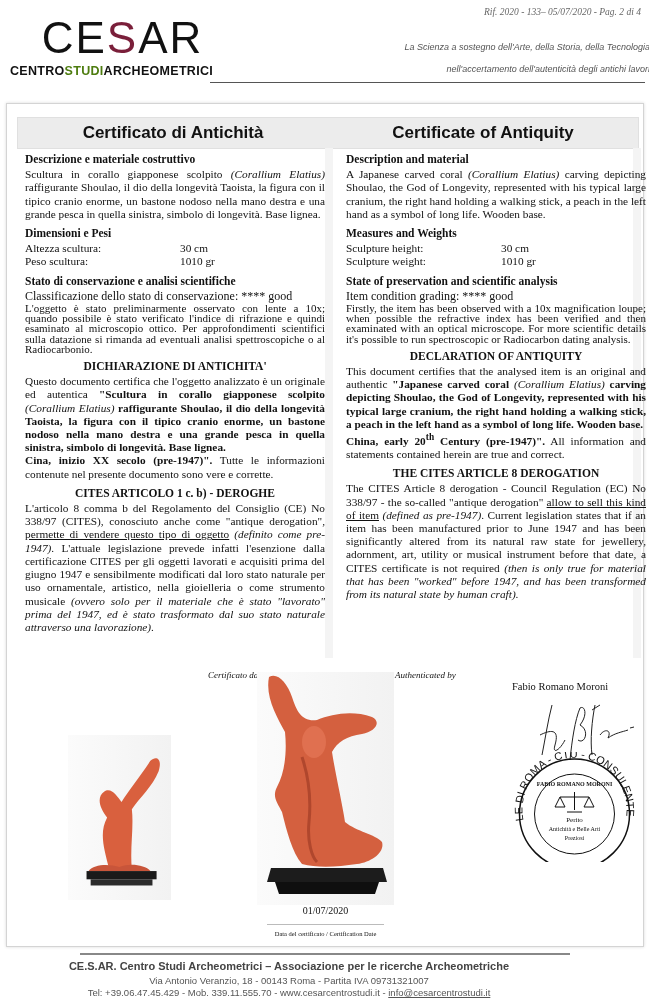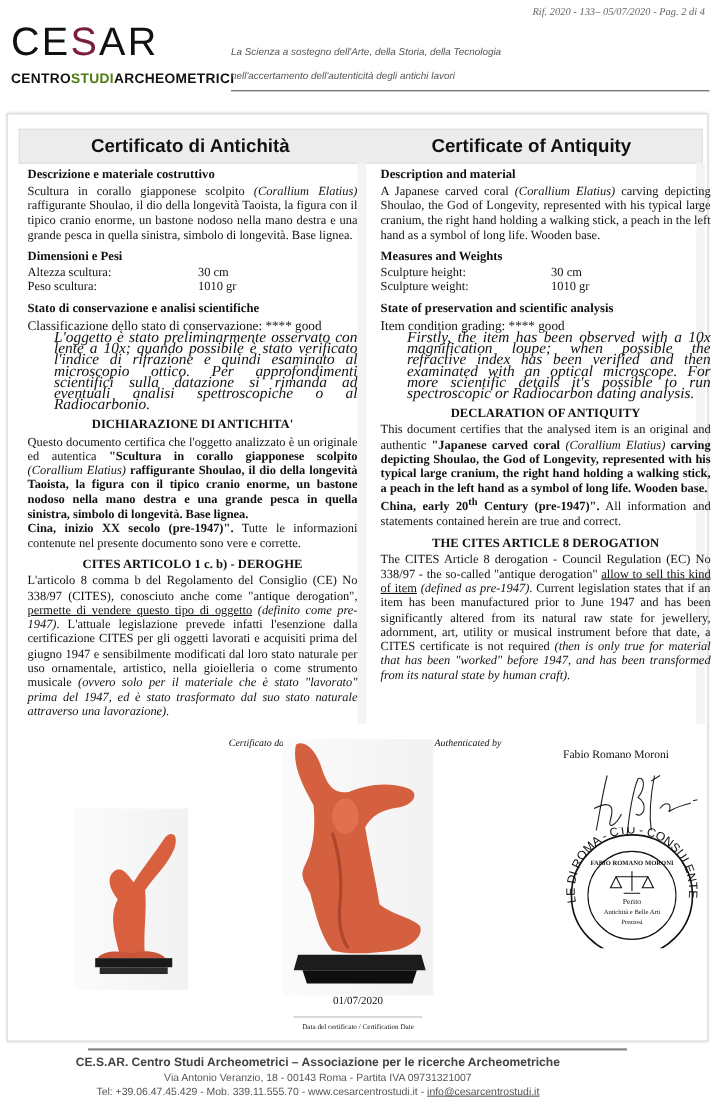--- a/index.html
+++ b/index.html
@@ -1,47 +1,47 @@
 <!DOCTYPE html>
 <html><head>
 <meta charset="utf-8">
 <style>
   html, body { margin:0; padding:0; background:#ffffff; }
   body { width:649px; height:1000px; position:relative; overflow:hidden; font-family:"Liberation Serif", serif; color:#111; }
 
   .ref { position:absolute; right:8px; top:7px; font-size:9.5px; font-style:italic; color:#666; font-family:"Liberation Serif", serif; }
 
   .logo { position:absolute; left:10px; top:16px; width:225px; }
-  .logo-main { font-family:"Liberation Sans", sans-serif; font-size:36px; line-height:44px; letter-spacing:2px; color:#111; font-weight:400; }
+  .logo-main { font-family:"Liberation Sans", sans-serif; font-size:44px; line-height:44px; letter-spacing:2px; color:#111; font-weight:400;text-align:center; }
   .logo-main .accent { color:#7a1f3a; }
   .logo-sub { font-family:"Liberation Sans", sans-serif; font-size:12.5px; font-weight:700; letter-spacing:0.3px; margin-top:4px; color:#111; }
   .logo-sub .accent { color:#4d7c0f; }
 
-  .tagline { position:absolute; left:210px; width:440px; text-align:left; font-family:"Liberation Sans", sans-serif; font-style:italic; font-size:9px; color:#555; }
+  .tagline { position:absolute; left:210px; width:440px; text-align:right; font-family:"Liberation Sans", sans-serif; font-style:italic; font-size:9px; color:#555; }
   .tagline.l1 { top:42px; }
   .tagline.l2 { top:64px; }
   .header-rule { position:absolute; left:210px; top:82px; width:435px; height:1px; background:#555; }
 
   .frame { position:absolute; left:6px; top:103px; width:636px; height:842px; border:1px solid #d4d4d4; box-shadow:0 0 3px rgba(0,0,0,0.15); background:#fff; }
   .title-bar { position:absolute; left:17px; top:117px; width:620px; height:30px; background:#ececec; border:1px solid #e0e0e0; display:flex; }
   .title-cell { flex:1; text-align:center; font-family:"Liberation Sans", sans-serif; font-weight:700; font-size:17px; line-height:30px; color:#111; }
 
   .col { position:absolute; top:153px; width:300px; font-size:11.3px; line-height:13.2px; }
   .col.left { left:25px; }
   .col.right { left:346px; }
   .col-divider { position:absolute; left:325px; top:148px; width:8px; height:510px; background:#f4f4f4; }
   .right-shade { position:absolute; left:633px; top:148px; width:8px; height:510px; background:#f4f4f4; }
 
   .h { font-weight:700; font-size:11.5px; margin:0 0 2px 0; }
   .p { text-align:justify; margin:0; }
   .sec { margin-bottom:6px; }
   .kv { display:flex; }
   .kv .k { width:155px; }
   .grade { font-size:12px; }
-  .note { font-style:italic; font-size:14px; line-height:10.2px; text-align:justify;margin-left:24px; }
+  .note { font-size:11px; line-height:10.2px; text-align:justify; }
   .center-h { text-align:center; font-weight:700; font-size:11.5px; margin:4px 0 2px 0; }
   .b { font-weight:700; }
   .i { font-style:italic; }
   .u { text-decoration:underline; }
 
   .cert-by { position:absolute; left:208px; top:670px; font-size:9px; font-style:italic; }
   .auth-by { position:absolute; left:395px; top:670px; font-size:9px; font-style:italic; }
 
   .photo { position:absolute; background:linear-gradient(90deg,#fbfbfb,#f2f2f2); }
   .photo.small { left:68px; top:735px; width:103px; height:165px; }

